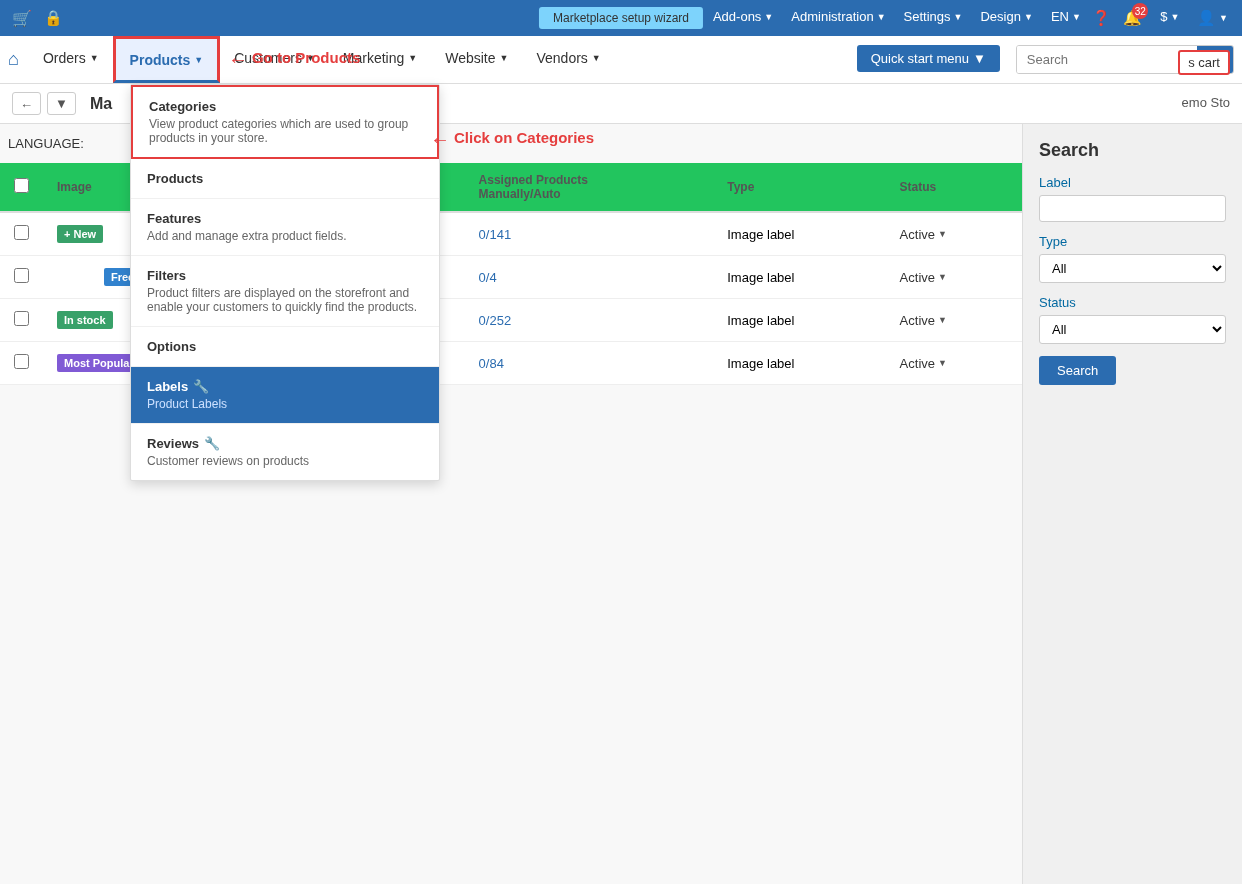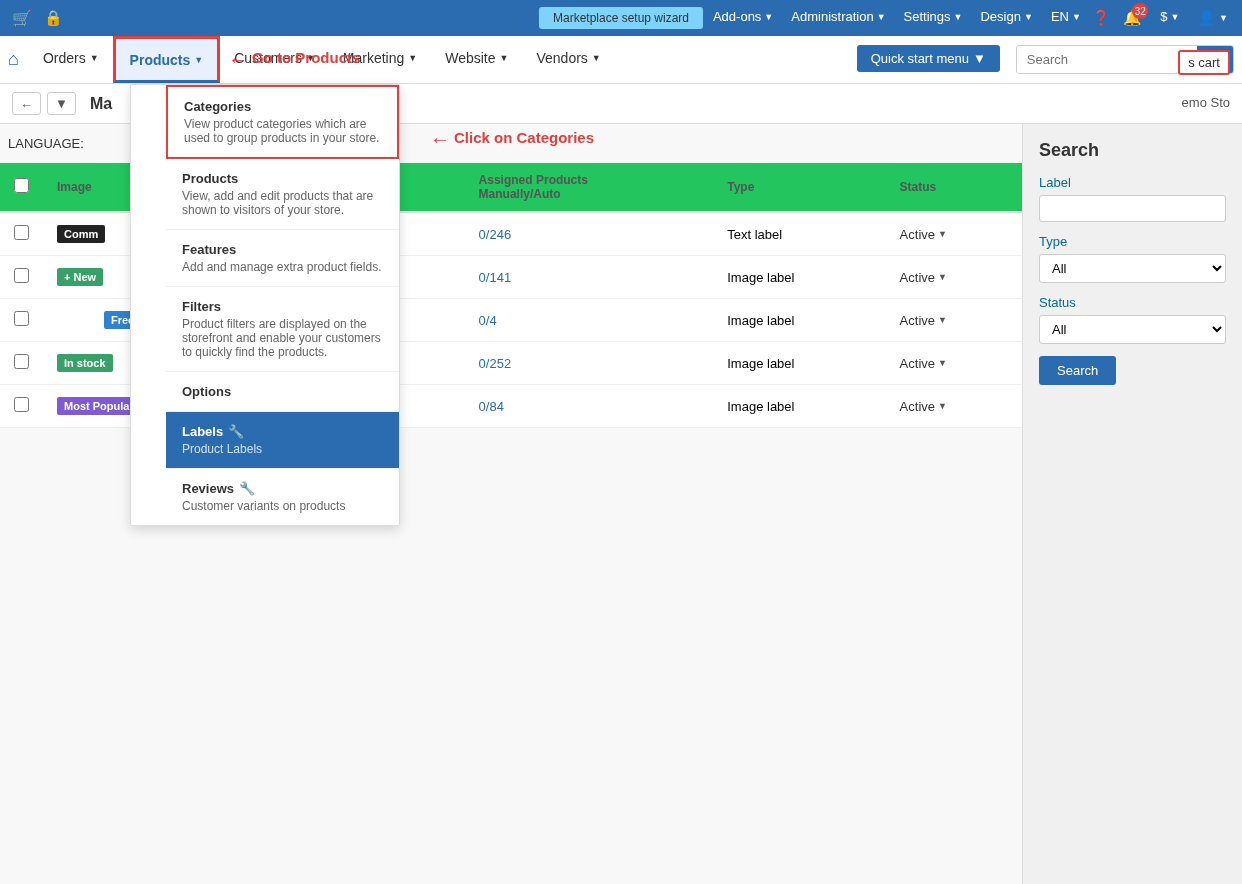--- a/index.html
+++ b/index.html
@@ -154,24 +154,23 @@
     }
 
     
     .dropdown-menu {
       position: absolute;
       top: 48px;
       left: 130px;
       background: #fff;
       border: 1px solid #ddd;
       box-shadow: 0 4px 12px rgba(0,0,0,0.15);
-      width: 270px;
+      width: 310px;
       z-index: 100;
       border-radius: 2px;
-      padding-left: 35px;
     }
     .dropdown-item {
       padding: 12px 16px;
       cursor: pointer;
       border-bottom: 1px solid #f0f0f0;
     }
     .dropdown-item:last-child { border-bottom: none; }
     .dropdown-item.highlighted {
       background: #2b6cb0;
       color: #fff;
@@ -487,21 +486,20 @@
   <div class="dropdown-item selected-item">
       <div class="item-title">
         Categories 
       </div>
       <div class="item-desc">View product categories which are used to group products in your store.</div>
     </div>
       <div class="dropdown-item">
       <div class="item-title">
         Products 
       </div>
-      <div class="item-desc">View, add and edit products that are shown to visitors of your store.</div>
     </div>
       <div class="dropdown-item">
       <div class="item-title">
         Features 
       </div>
       <div class="item-desc">Add and manage extra product fields.</div>
     </div>
       <div class="dropdown-item">
       <div class="item-title">
         Filters 
@@ -516,21 +514,21 @@
       <div class="dropdown-item highlighted">
       <div class="item-title">
         Labels <span>🔧</span>
       </div>
       <div class="item-desc">Product Labels</div>
     </div>
       <div class="dropdown-item">
       <div class="item-title">
         Reviews <span>🔧</span>
       </div>
-      <div class="item-desc">Customer variants on products</div>
+      <div class="item-desc">Customer reviews on products</div>
     </div>
     </div>
 
   <div class="annotation" style="top: 10px; left: 228px; color: #e53e3e; font-size:15px; font-weight:bold; z-index:200; position:absolute;">
     <span style="font-size:20px;">←</span>
     <span>Go to Products</span>
   </div>
 </div>
 
 <div class="breadcrumb-bar">
@@ -558,38 +556,20 @@
             <input type="checkbox" class="checkbox-input" style="">
           </th>
           <th>Image</th>
           <th></th>
           <th>Assigned Products<br>Manually/Auto</th>
           <th>Type</th>
           <th>Status</th>
         </tr>
       </thead>
       <tbody id="table-body">
-      <tr>
-      <td class="check-col">
-        <input type="checkbox" class="checkbox-input" style="">
-      </td>
-      <td class="img-col">
-        <span class="label-img label-black">Comm</span>
-      </td>
-      <td></td>
-      <td>
-        <a href="#" class="assigned-link">0/246</a>
-      </td>
-      <td>Text label</td>
-      <td>
-        <span class="status-active">
-          Active <span class="arrow">▼</span>
-        </span>
-      </td>
-    </tr>
           <tr>
       <td class="check-col">
         <input type="checkbox" class="checkbox-input" style="">
       </td>
       <td class="img-col">
         <span class="label-img label-green">+ New</span>
       </td>
       <td></td>
       <td>
         <a href="#" class="assigned-link">0/141</a>

